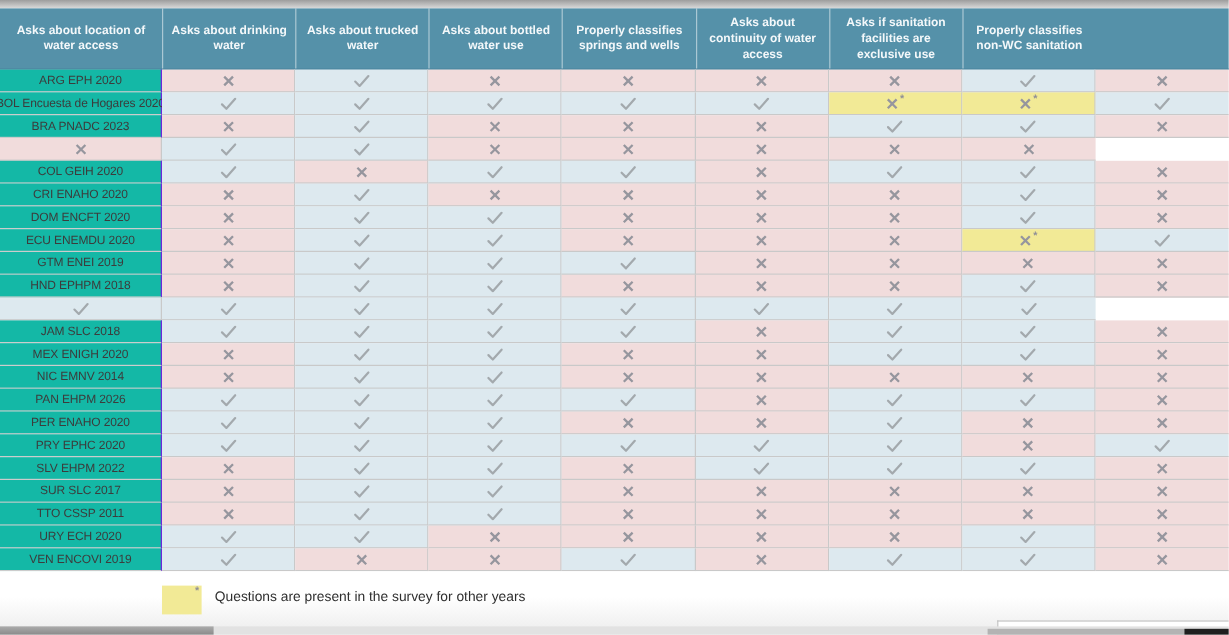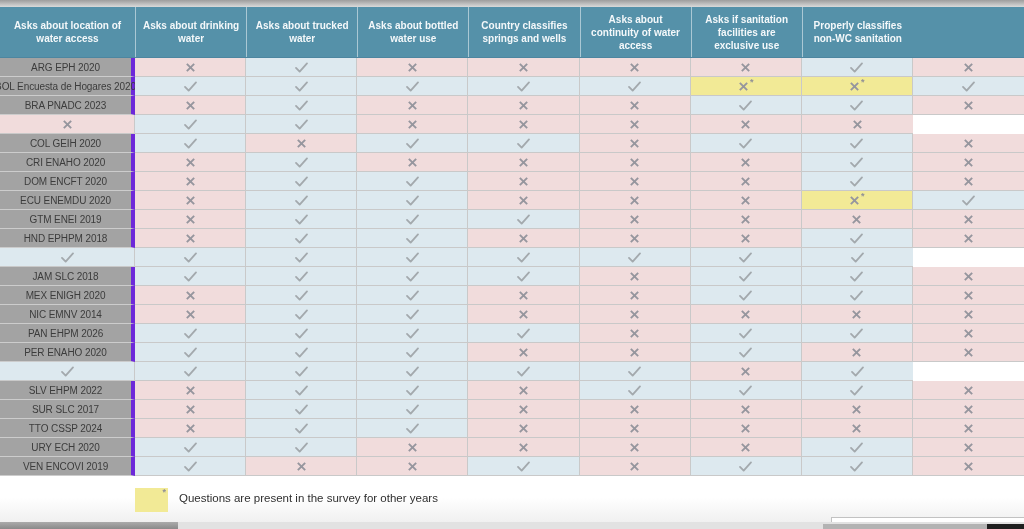--- a/index.html
+++ b/index.html
@@ -21,22 +21,22 @@
 
   .header-row{display:grid;grid-template-columns:135px repeat(8,1fr);height:51px;
     background:var(--header_bg);border-bottom:1px solid #4d86a0;}
   .hcell{display:flex;align-items:center;justify-content:center;text-align:center;
     color:#f4f8fa;font-weight:bold;font-size:10px;line-height:1.3;padding:0 7px;
     border-left:1px solid rgba(255,255,255,0.5);}
   .hcell:first-child{border-left:none;}
 
   .trow{display:grid;grid-template-columns:135px repeat(8,1fr);height:19px;}
   .country{display:flex;align-items:center;justify-content:center;font-size:10px;
-    color:#3c3c3c;letter-spacing:-0.1px;white-space:nowrap;background:#a3a3a3;
-    border-bottom:1px solid #cccccc;border-right:4px solid #6d28d9;}
+    color:#3c3c3c;letter-spacing:-0.1px;white-space:nowrap;background:#14b8a6;
+    border-bottom:1px solid #cccccc;border-right:1px solid #6d28d9;}
   .cell{display:flex;align-items:center;justify-content:center;
     border-bottom:1px solid #c9c9c9;border-right:1px solid #c9c9c9;}
   .cell:last-child{border-right:none;}
   .cell.check{background:var(--check_bg);}
   .cell.x{background:var(--x_bg);}
   .cell.x_star{background:var(--x_star_bg);}
   .x-mark path{stroke:var(--x_gray);}
   .check-mark path{stroke:var(--check_gray);}
   .star-sup{font-size:9px;font-weight:bold;color:#8f8f96;position:relative;top:-4px;margin-left:1px;}
 
@@ -60,21 +60,21 @@
 
 <div class="top-strip"></div>
 
 <div class="table-wrap">
   <div class="header-row">
 
   <div class="hcell">Asks about location of water access</div>
       <div class="hcell">Asks about drinking water</div>
       <div class="hcell">Asks about trucked water</div>
       <div class="hcell">Asks about bottled water use</div>
-      <div class="hcell">Country classifies springs and wells</div>
+      <div class="hcell">Properly classifies springs and wells</div>
       <div class="hcell">Asks about continuity of water access</div>
       <div class="hcell">Asks if sanitation facilities are exclusive use</div>
       <div class="hcell">Properly classifies non-WC sanitation</div>
     </div>
   <div id="tbody">
       <div class="trow">
         <div class="country">ARG EPH 2020</div>
         <div class="cell x">
           <svg class="x-mark" width="11" height="11" viewBox="0 0 12 12">
             <path d="M2 2 L10 10 M10 2 L2 10" stroke-width="2.1" fill="none"></path>
@@ -756,20 +756,21 @@
             <path d="M2 2 L10 10 M10 2 L2 10" stroke-width="2.1" fill="none"></path>
           </svg>
         </div>
         <div class="cell x">
           <svg class="x-mark" width="11" height="11" viewBox="0 0 12 12">
             <path d="M2 2 L10 10 M10 2 L2 10" stroke-width="2.1" fill="none"></path>
           </svg>
         </div>
       </div>
       <div class="trow">
+        <div class="country">PRY EPHC 2020</div>
         <div class="cell check">
           <svg class="check-mark" width="15" height="11" viewBox="0 0 15 12">
             <path d="M1.5 6.5 L5.5 10.5 L13.5 1.5" stroke-width="2" fill="none" stroke-linecap="round" stroke-linejoin="round"></path>
           </svg>
         </div>
         <div class="cell check">
           <svg class="check-mark" width="15" height="11" viewBox="0 0 15 12">
             <path d="M1.5 6.5 L5.5 10.5 L13.5 1.5" stroke-width="2" fill="none" stroke-linecap="round" stroke-linejoin="round"></path>
           </svg>
         </div>
@@ -884,21 +885,21 @@
             <path d="M2 2 L10 10 M10 2 L2 10" stroke-width="2.1" fill="none"></path>
           </svg>
         </div>
         <div class="cell x">
           <svg class="x-mark" width="11" height="11" viewBox="0 0 12 12">
             <path d="M2 2 L10 10 M10 2 L2 10" stroke-width="2.1" fill="none"></path>
           </svg>
         </div>
       </div>
       <div class="trow">
-        <div class="country">TTO CSSP 2024</div>
+        <div class="country">TTO CSSP 2011</div>
         <div class="cell x">
           <svg class="x-mark" width="11" height="11" viewBox="0 0 12 12">
             <path d="M2 2 L10 10 M10 2 L2 10" stroke-width="2.1" fill="none"></path>
           </svg>
         </div>
         <div class="cell check">
           <svg class="check-mark" width="15" height="11" viewBox="0 0 15 12">
             <path d="M1.5 6.5 L5.5 10.5 L13.5 1.5" stroke-width="2" fill="none" stroke-linecap="round" stroke-linejoin="round"></path>
           </svg>
         </div>

